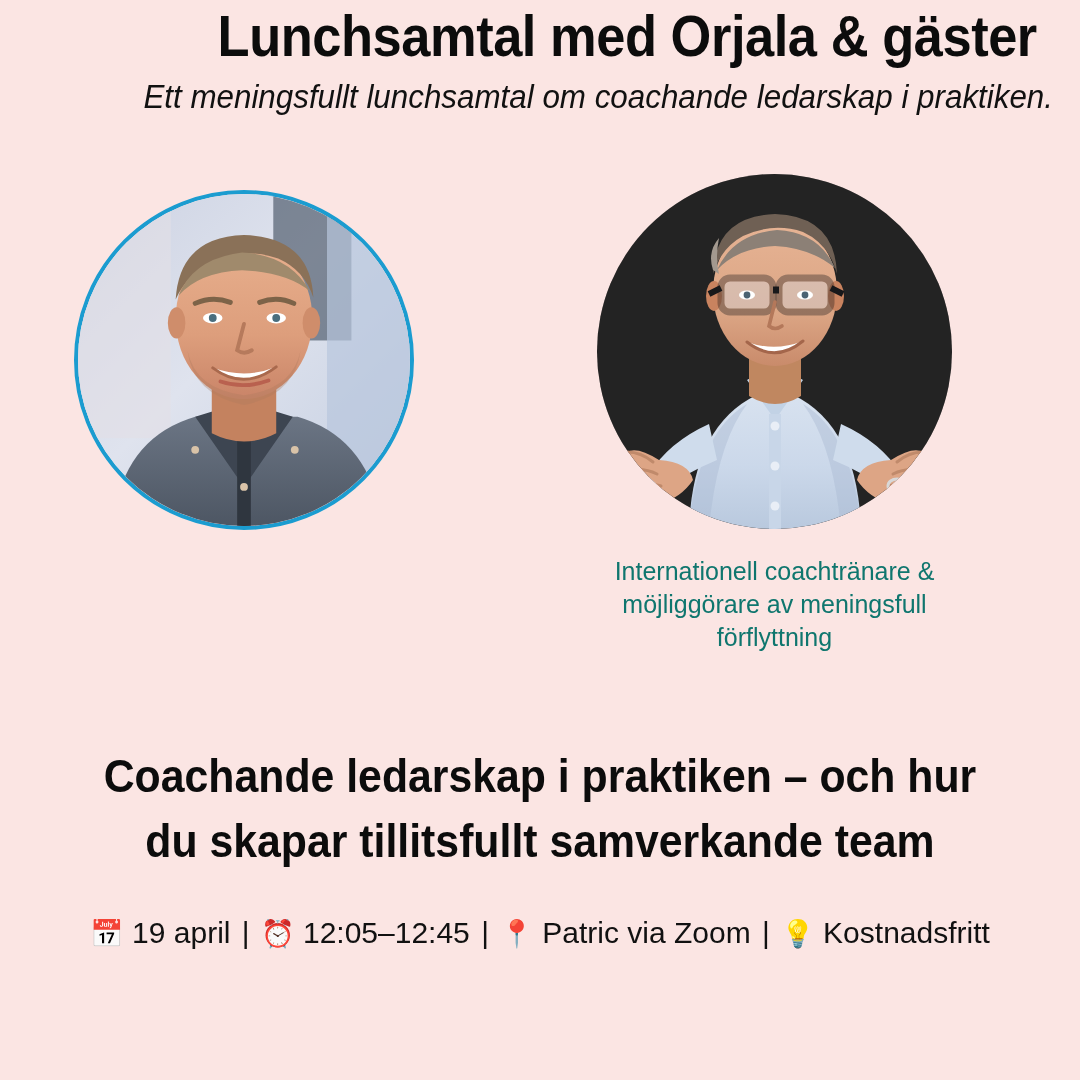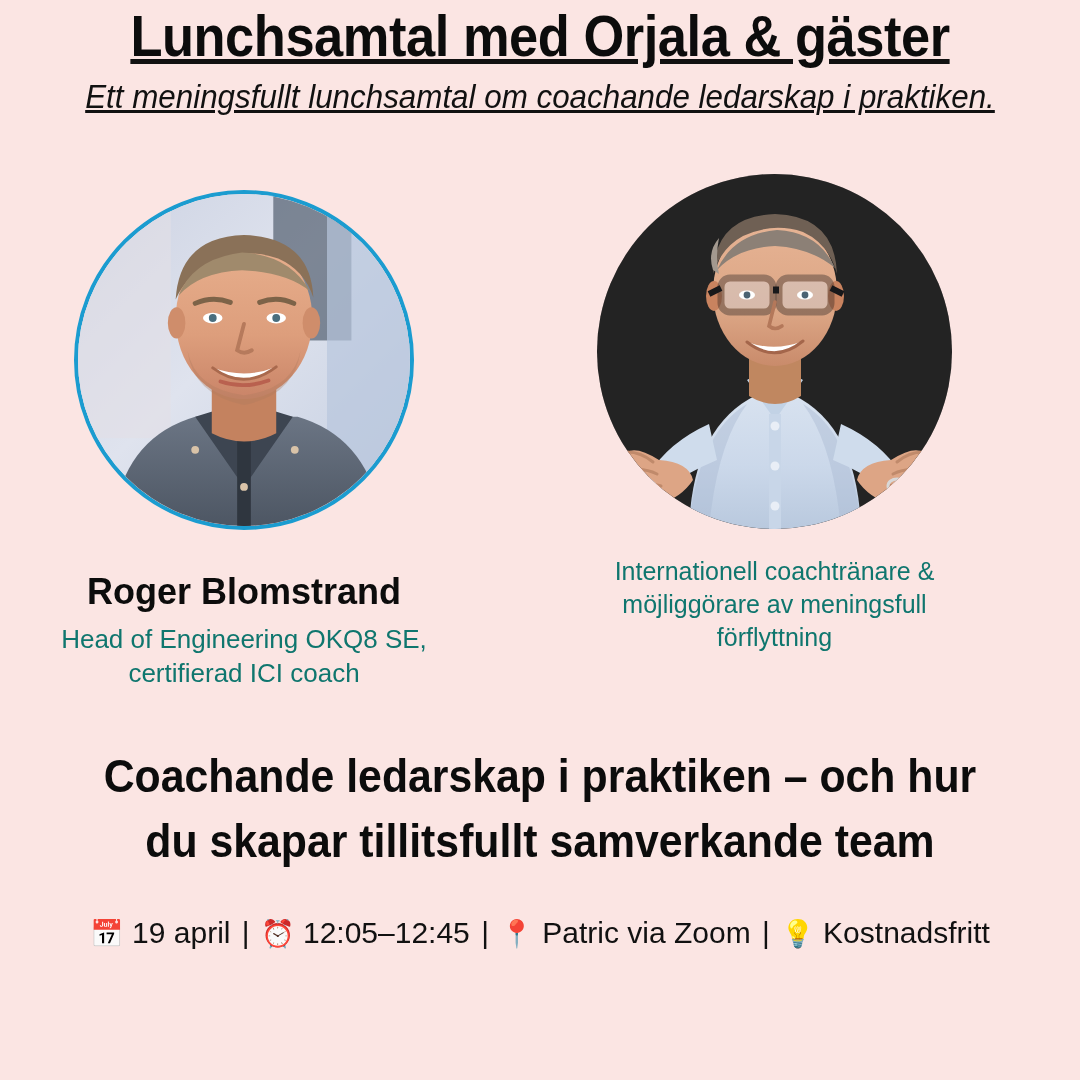--- a/index.html
+++ b/index.html
@@ -22,22 +22,21 @@
     width: 1080px;
     height: 1080px;
   }
 
   
   .header {
     position: absolute;
     top: 8px;
     left: 0;
     width: 1080px;
-    text-align: center;
-    text-decoration: underline;
+    text-align: right;
   }
   .title {
     font-family: "Liberation Sans Narrow", "Liberation Sans", sans-serif;
     font-weight: 700;
     font-size: 57px;
     line-height: 1.0;
     letter-spacing: -0.5px;
     color: #0c0c0c;
     margin: 0;
     transform: scaleX(0.92);
@@ -265,25 +264,20 @@
       <path d="M244 250 Q284 268 304 300 Q308 318 296 320 Q270 300 236 286 Z" fill="#cfdcec"></path>
       <path d="M294 286 Q316 272 326 278 Q332 288 318 296 Q328 300 322 310 Q326 320 312 322 Q310 332 294 330 Q272 324 260 306 Q264 288 294 286 Z" fill="#dda585"></path>
       <path d="M326 278 Q312 278 300 288" stroke="#c08a6b" stroke-width="3" fill="none" stroke-linecap="round"></path>
       <path d="M322 296 Q308 294 296 300" stroke="#c08a6b" stroke-width="3" fill="none" stroke-linecap="round"></path>
       <path d="M316 310 Q304 308 292 312" stroke="#c08a6b" stroke-width="3" fill="none" stroke-linecap="round"></path>
       <ellipse cx="300" cy="312" rx="9" ry="7" fill="none" stroke="#d8d8d8" stroke-width="3"></ellipse>
       <path d="M286 330 Q300 344 318 338" stroke="#d4d4d4" stroke-width="5" fill="none" stroke-linecap="round"></path>
     </svg>
   </div>
 
-  <div class="speaker speaker-left">
-    <p class="speaker-name">Roger Blomstrand</p>
-    <p class="speaker-role">Head of Engineering OKQ8 SE,
-certifierad ICI coach</p>
-  </div>
 
   <div class="speaker speaker-right">
     <p class="speaker-role speaker-role-right">Internationell coachtränare &amp;
 möjliggörare av meningsfull
 förflyttning</p>
   </div>
 
   <div class="headline">Coachande ledarskap i praktiken – och hur du skapar tillitsfullt samverkande team</div>
 
   <div class="details">

